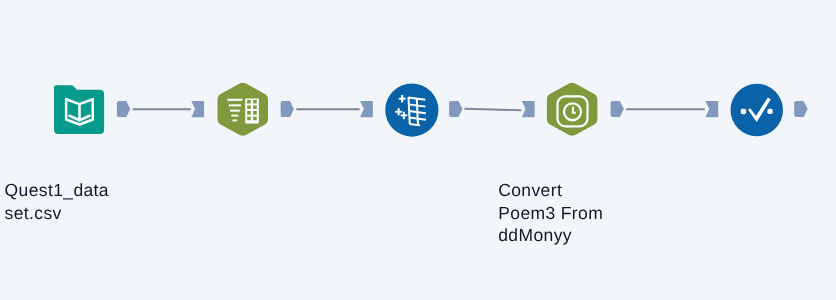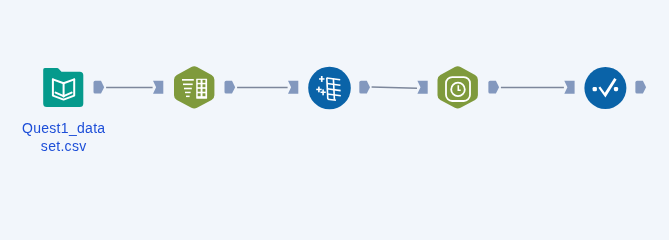--- a/index.html
+++ b/index.html
@@ -1,19 +1,19 @@
 <!DOCTYPE html>
 <html><head>
 <meta charset="utf-8">
 <style>
   html,body{margin:0;padding:0;}
   body{width:669px;height:197px;background:#f2f6fb;font-family:"Liberation Sans",sans-serif;overflow:hidden;}
   #canvas{position:relative;width:669px;height:197px;background:#f2f6fb;}
   svg.layer{position:absolute;left:0;top:0;width:669px;height:197px;}
-  .label{position:absolute;text-align:center;color:#1d4ed8;font-family:"Liberation Sans",sans-serif;font-size:14px;letter-spacing:0.3px;line-height:17.9px;white-space:pre-line;}
+  .label{position:absolute;color:#0f172a;font-family:"Liberation Sans",sans-serif;font-size:14px;letter-spacing:0.3px;line-height:17.9px;white-space:pre-line;margin-top:24px;}
 </style>
 </head>
 <body>
 
 <div id="canvas">
 
   <svg class="layer" viewBox="0 0 669 197">
     <defs>
       <path id="outport" d="M1.7 80.8 h5.8 L10.7 87.2 7.5 93.6 h-5.8 a1.7 1.7 0 0 1 -1.7 -1.7 v-9.4 a1.7 1.7 0 0 1 1.7 -1.7 z"></path>
       <path id="inport" d="M0 80.7 h10.3 v13.1 h-10.3 l3.1 -6.55 z"></path>
@@ -110,13 +110,16 @@
       <g fill="#ffffff">
         <rect x="592.6" y="86.9" width="4.3" height="4.4" rx="1.4"></rect>
         <rect x="613.9" y="86.9" width="4.2" height="4.3" rx="1.4"></rect>
         <path d="M600.2 86.5 L604.8 92.8 L614.3 77.9 L616.6 79.4 L605.4 97.5 L598.4 87.7 Z"></path>
       </g>
     </g>
   </svg>
 
   <div class="label" style="left:3.7px;top:119.9px;width:120px;">Quest1_data
 set.csv</div>
+  <div class="label" style="left:398.6px;top:120.3px;width:120px;">Convert
+Poem3 From
+ddMonyy</div>
 </div>
 
 </body></html>

